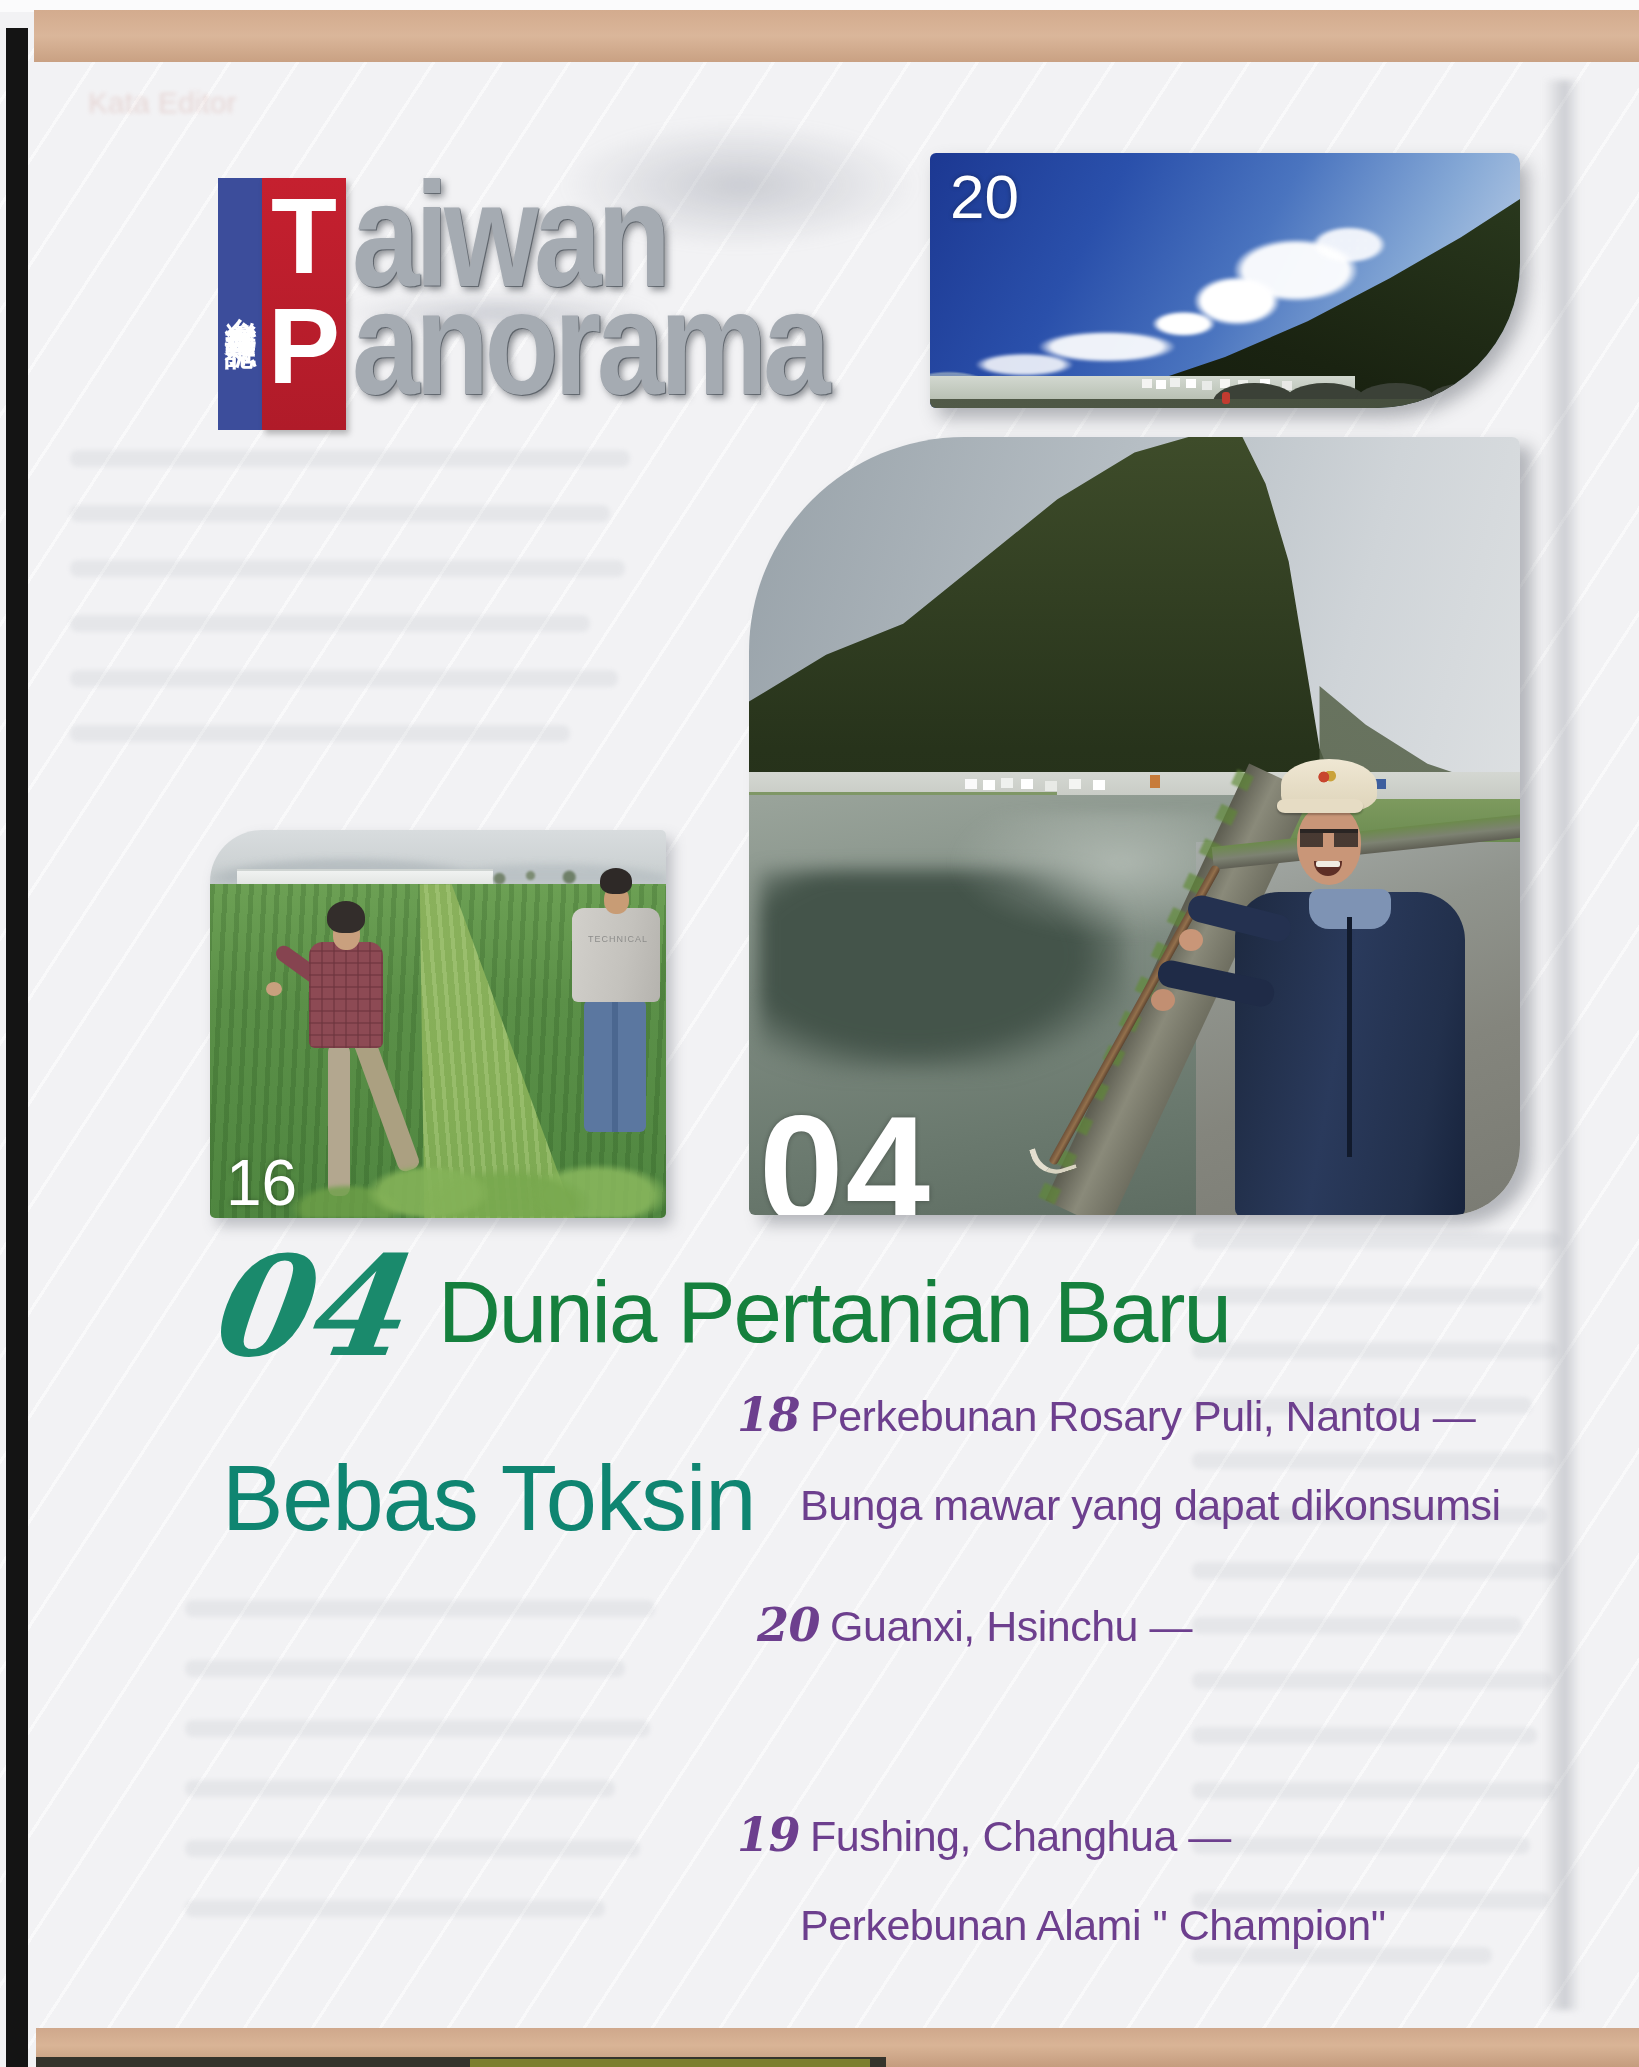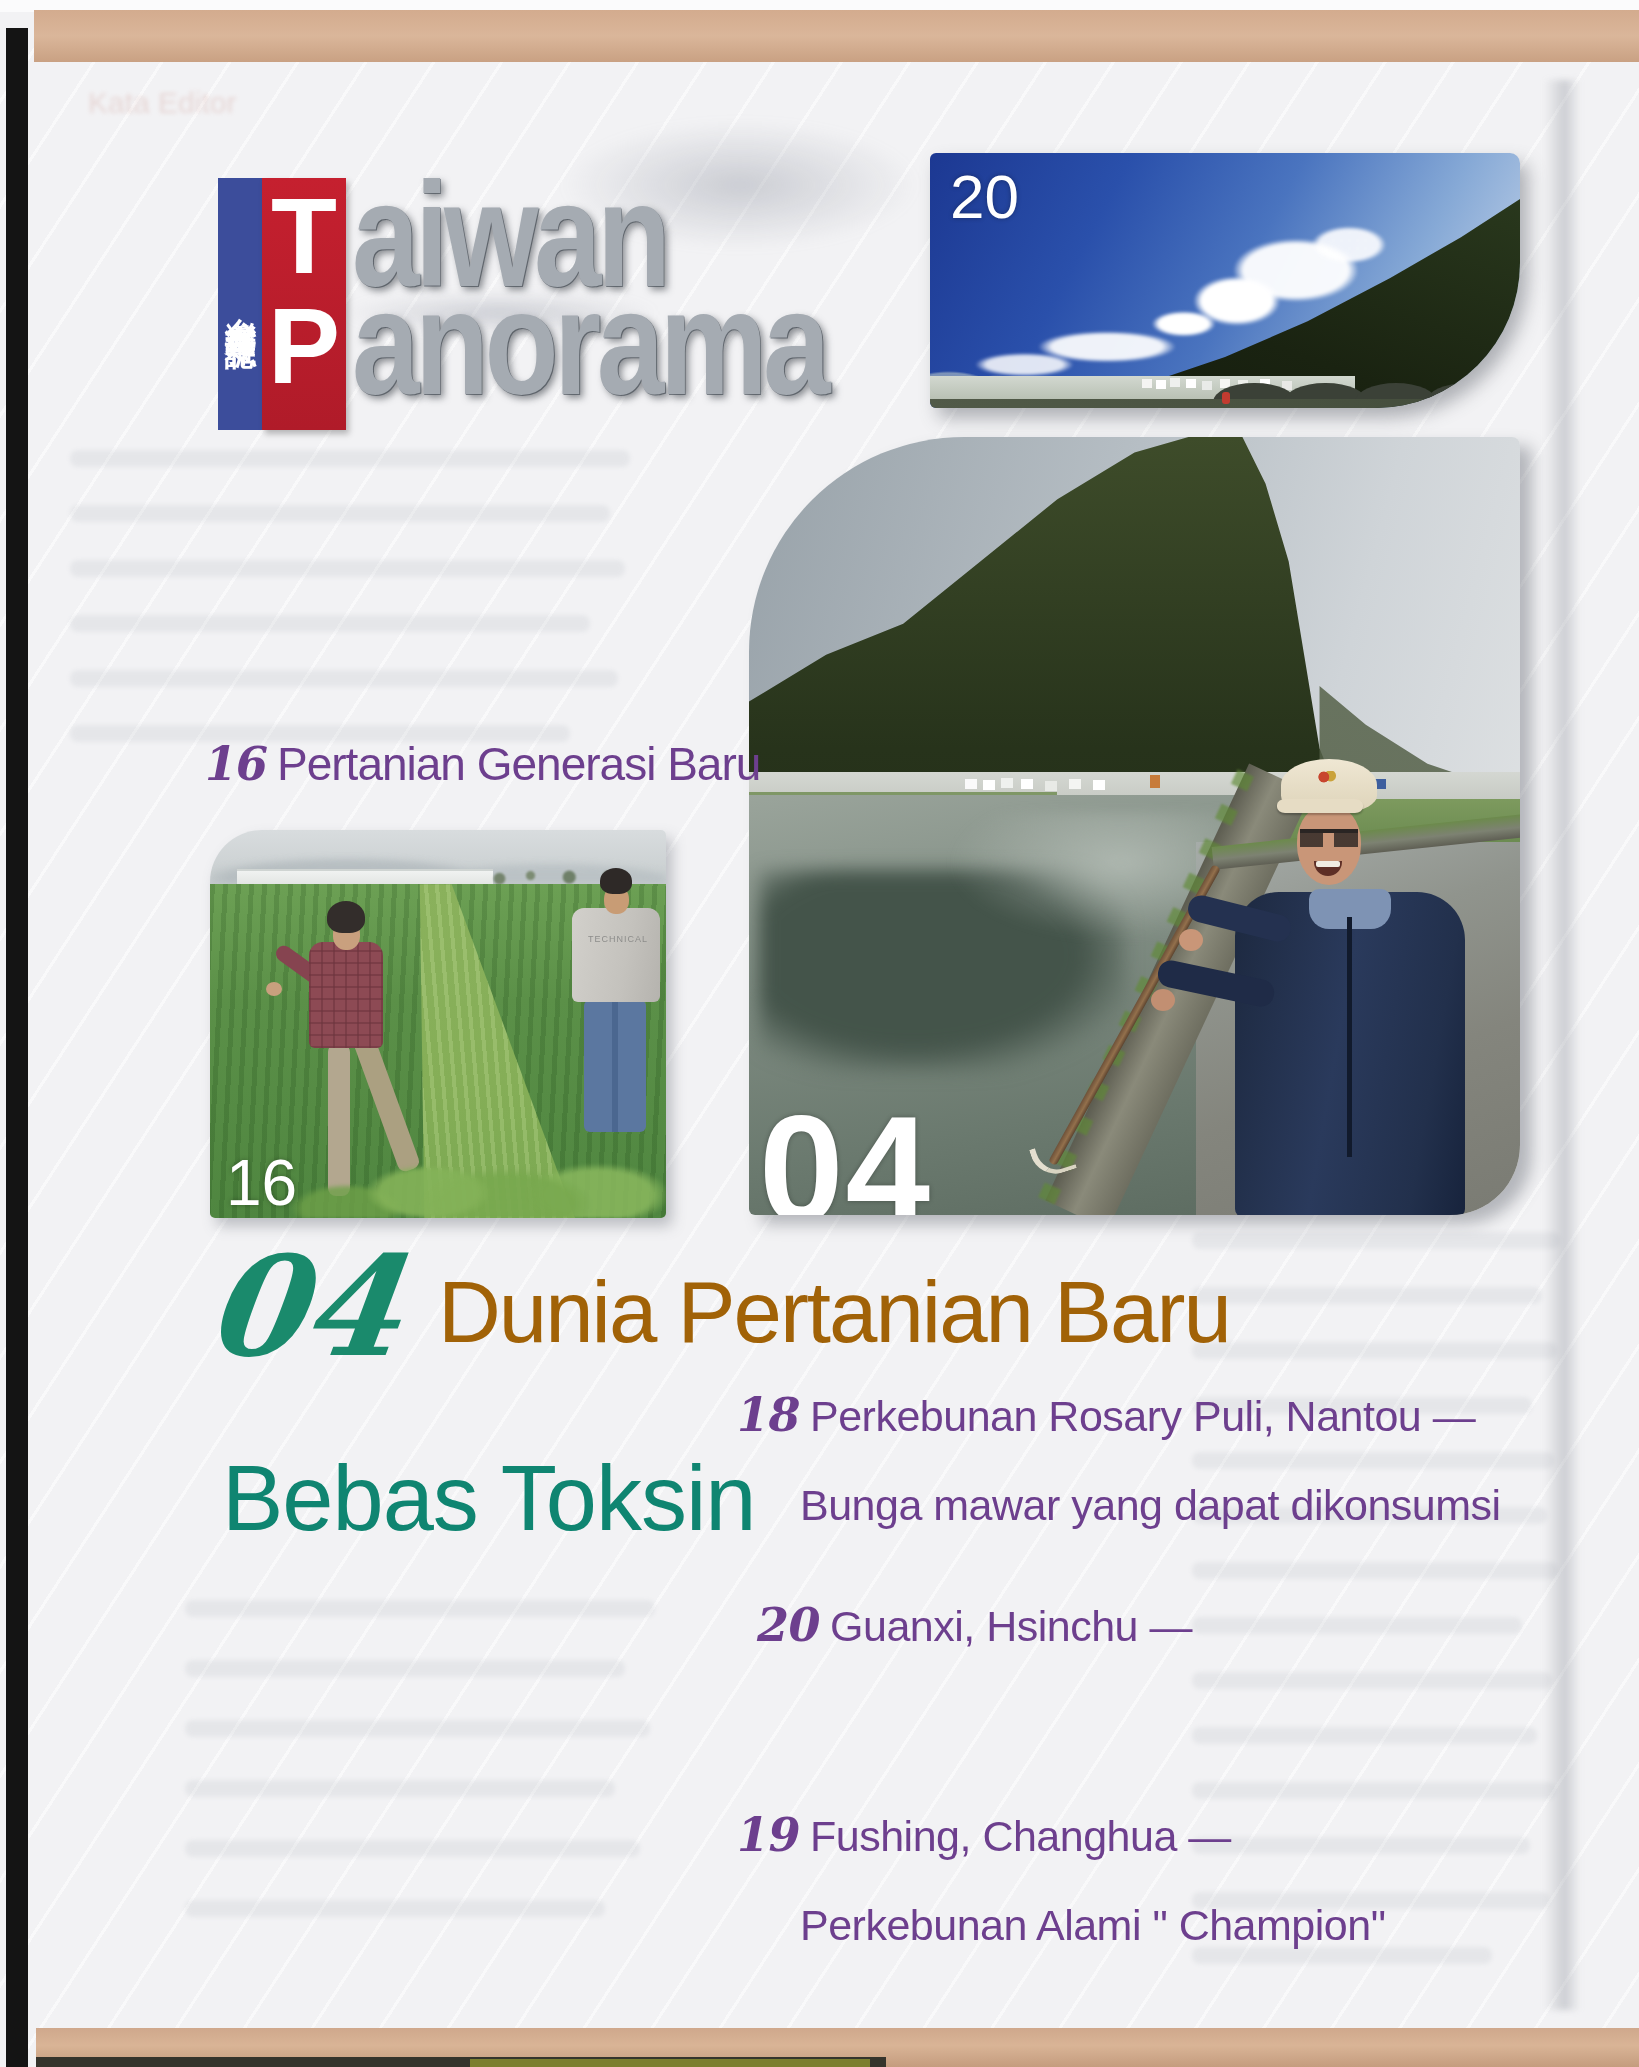--- a/index.html
+++ b/index.html
@@ -184,21 +184,21 @@
           background:radial-gradient(ellipse 90px 40px at 48% 78%,rgba(132,178,88,.9) 0 55%,transparent 70%),
                      radial-gradient(ellipse 120px 50px at 65% 88%,rgba(120,168,78,.9) 0 55%,transparent 72%),
                      radial-gradient(ellipse 100px 44px at 85% 80%,rgba(138,184,94,.85) 0 55%,transparent 72%),
                      radial-gradient(ellipse 80px 36px at 30% 92%,rgba(110,160,72,.8) 0 55%,transparent 70%);}
   .photo-left .pnum{left:16px;top:316px;font-size:64px;}
   
   .caption16{left:205px;top:737px;font-size:46px;color:#6d3f8e;letter-spacing:-1px;z-index:2;}
   .caption16 .n{font-family:"DejaVu Serif",serif;font-style:italic;font-weight:700;margin-right:10px;}
   .sec-num{left:220px;top:1238px;font-family:"DejaVu Serif",serif;font-style:italic;font-weight:700;
            font-size:138px;color:#1a8a6c;transform:skewX(-10deg);z-index:2;line-height:1;}
-  .sec-title{left:438px;top:1268px;font-size:87px;color:#a16207;letter-spacing:-2px;z-index:2;line-height:1;}
+  .sec-title{left:438px;top:1268px;font-size:87px;color:#15803d;letter-spacing:-2px;z-index:2;line-height:1;}
   .sec-sub{left:222px;top:1452px;font-size:92px;color:#0f8571;letter-spacing:-1px;z-index:2;line-height:1;}
   .toc-item{z-index:2;color:#6d3f8e;font-size:43px;letter-spacing:-0.5px;line-height:1;}
   .toc-item .n{font-family:"DejaVu Serif",serif;font-style:italic;font-weight:700;font-size:46px;margin-right:10px;}
   .toc-desc{z-index:2;color:#6d3f8e;font-size:43px;letter-spacing:-0.5px;line-height:1;}
   .ti1{left:737px;top:1392px;} .td1{left:800px;top:1484px;}
   .ti2{left:737px;top:1602px;margin-left:20px;} .td2{left:800px;top:1694px;}
   .ti3{left:737px;top:1812px;} .td3{left:800px;top:1904px;}
 </style>
 </head>
 <body>
@@ -324,23 +324,20 @@
     <div class="abs pa-hair"></div>
     <div class="abs pb-jeans"></div>
     <div class="abs pb-tee"></div>
     <div class="abs pb-teetext">TECHNICAL</div>
     <div class="abs pb-face"></div>
     <div class="abs pb-hair"></div>
     <div class="abs pl-weeds"></div>
     <span class="pnum">16</span>
   </div>
 
-  <div class="abs caption16">
-    <span class="n">16</span><span>Pertanian Generasi Baru</span>
-  </div>
 
   <div class="abs sec-num">04</div>
   <div class="abs sec-title">Dunia Pertanian Baru</div>
   <div class="abs sec-sub">Bebas Toksin</div>
 
   <div class="abs toc-item ti1">
     <span class="n">18</span><span>Perkebunan Rosary Puli, Nantou —</span>
   </div>
   <div class="abs toc-desc td1">Bunga mawar yang dapat dikonsumsi</div>
 

